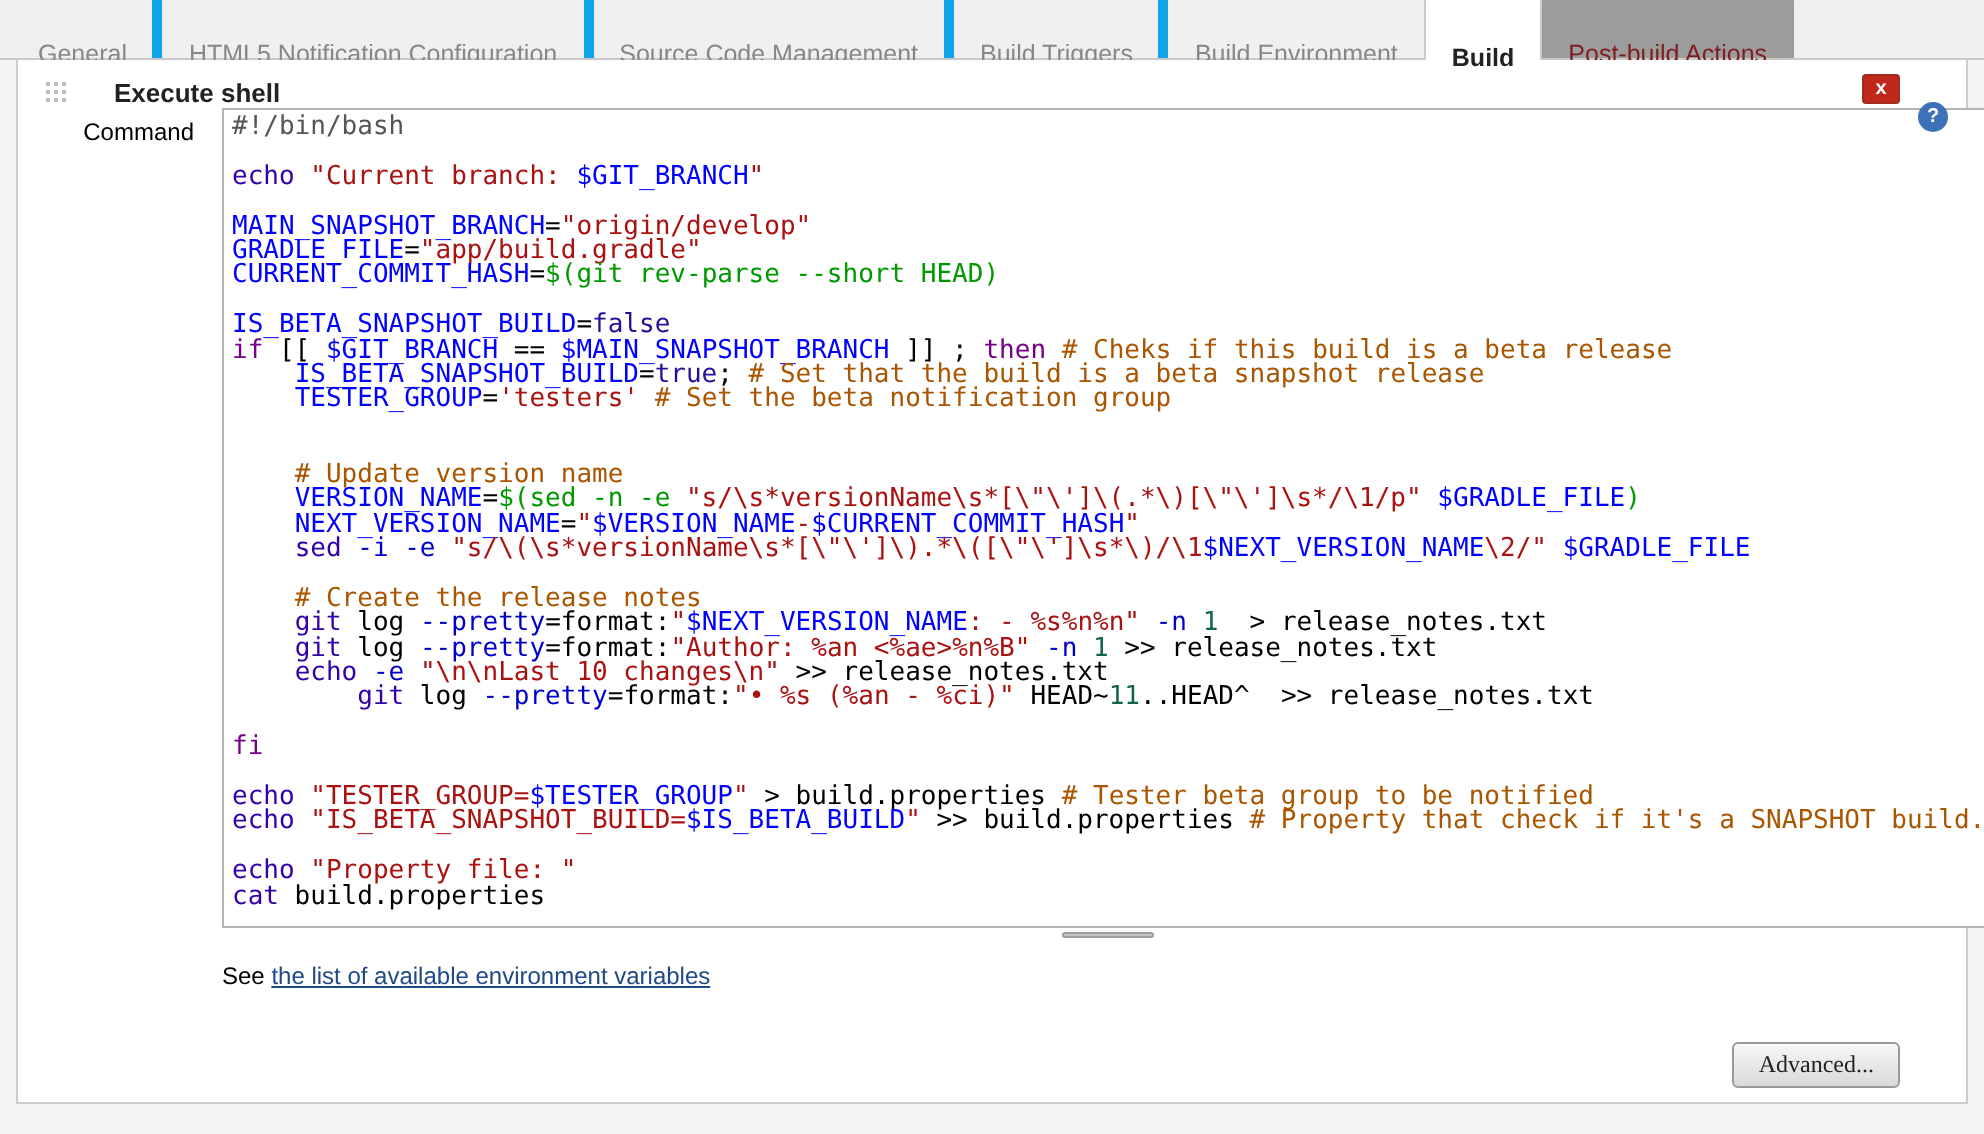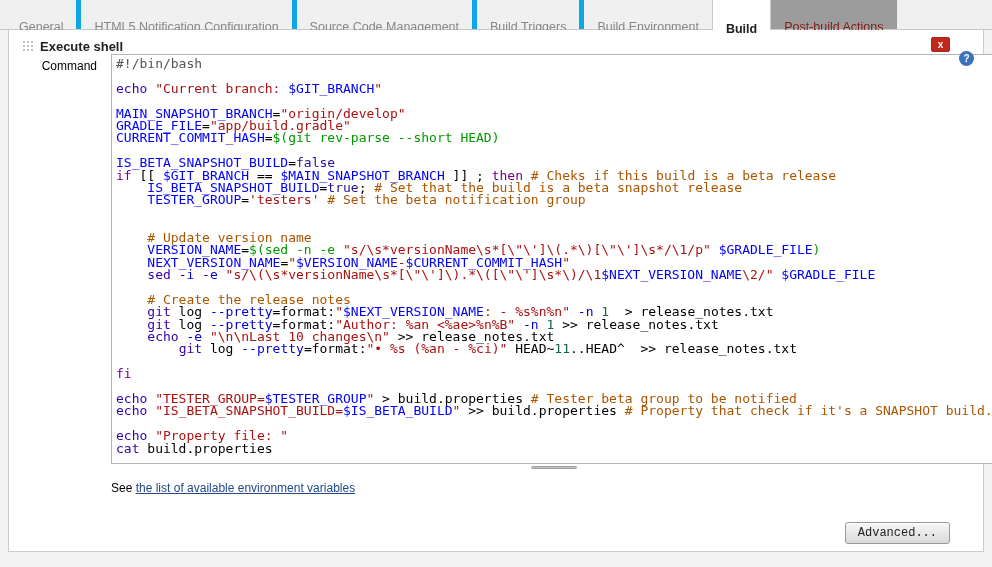--- a/index.html
+++ b/index.html
@@ -36,21 +36,21 @@
     margin-top: 12px;
   }
 
   
   .panel {
     position: relative;
     margin: 0 8px; height: 522px;
     background: #fff;
     border: 1px solid #ccc; border-top: none;
   }
-  .step-header { display: flex; align-items: center; gap: 7px; padding: 9px 0 0 13px; }
+  .step-header { display: flex; align-items: center; gap: 24px; padding: 9px 0 0 13px; }
   .drag-handle {
     width: 11px; height: 13px; cursor: move;
     background-image: radial-gradient(circle, #c0c0c0 1.1px, rgba(0,0,0,0) 1.2px);
     background-size: 4px 4px;
   }
   .step-title { font-weight: bold; font-size: 13px; color: #222; }
   .delete-btn {
     position: absolute; top: 7px; right: 33px;
     width: 19px; height: 15px; padding: 0;
     border: 1px solid #9d2b20; border-radius: 2px;
@@ -97,21 +97,21 @@
   .resize-bar { height: 7px; cursor: ns-resize; }
   .grip {
     display: block; width: 46px; height: 3px; margin: 2px auto 0;
     background: #c4c4c4; border: 1px solid #9e9e9e; border-radius: 2px;
   }
   .env-note { margin-top: 8px; color: #000; }
   .env-link { color: var(--c-link, #204a87); text-decoration: underline; cursor: pointer; text-align: center; }
 
   .advanced-row { position: absolute; right: 33px; bottom: 7px; }
   .advanced-btn {
-    font-family: Liberation Mono, monospace;
+    font-family: Liberation Serif, serif;
     font-size: 12px; color: #222;
     padding: 3px 12px;
     background: linear-gradient(#f7f7f7, #d9d9d9);
     border: 1px solid #999; border-radius: 3px;
     box-shadow: inset 0 1px 0 rgba(255,255,255,.6);
     cursor: pointer;
   }
 </style>
 </head>
 <body>

